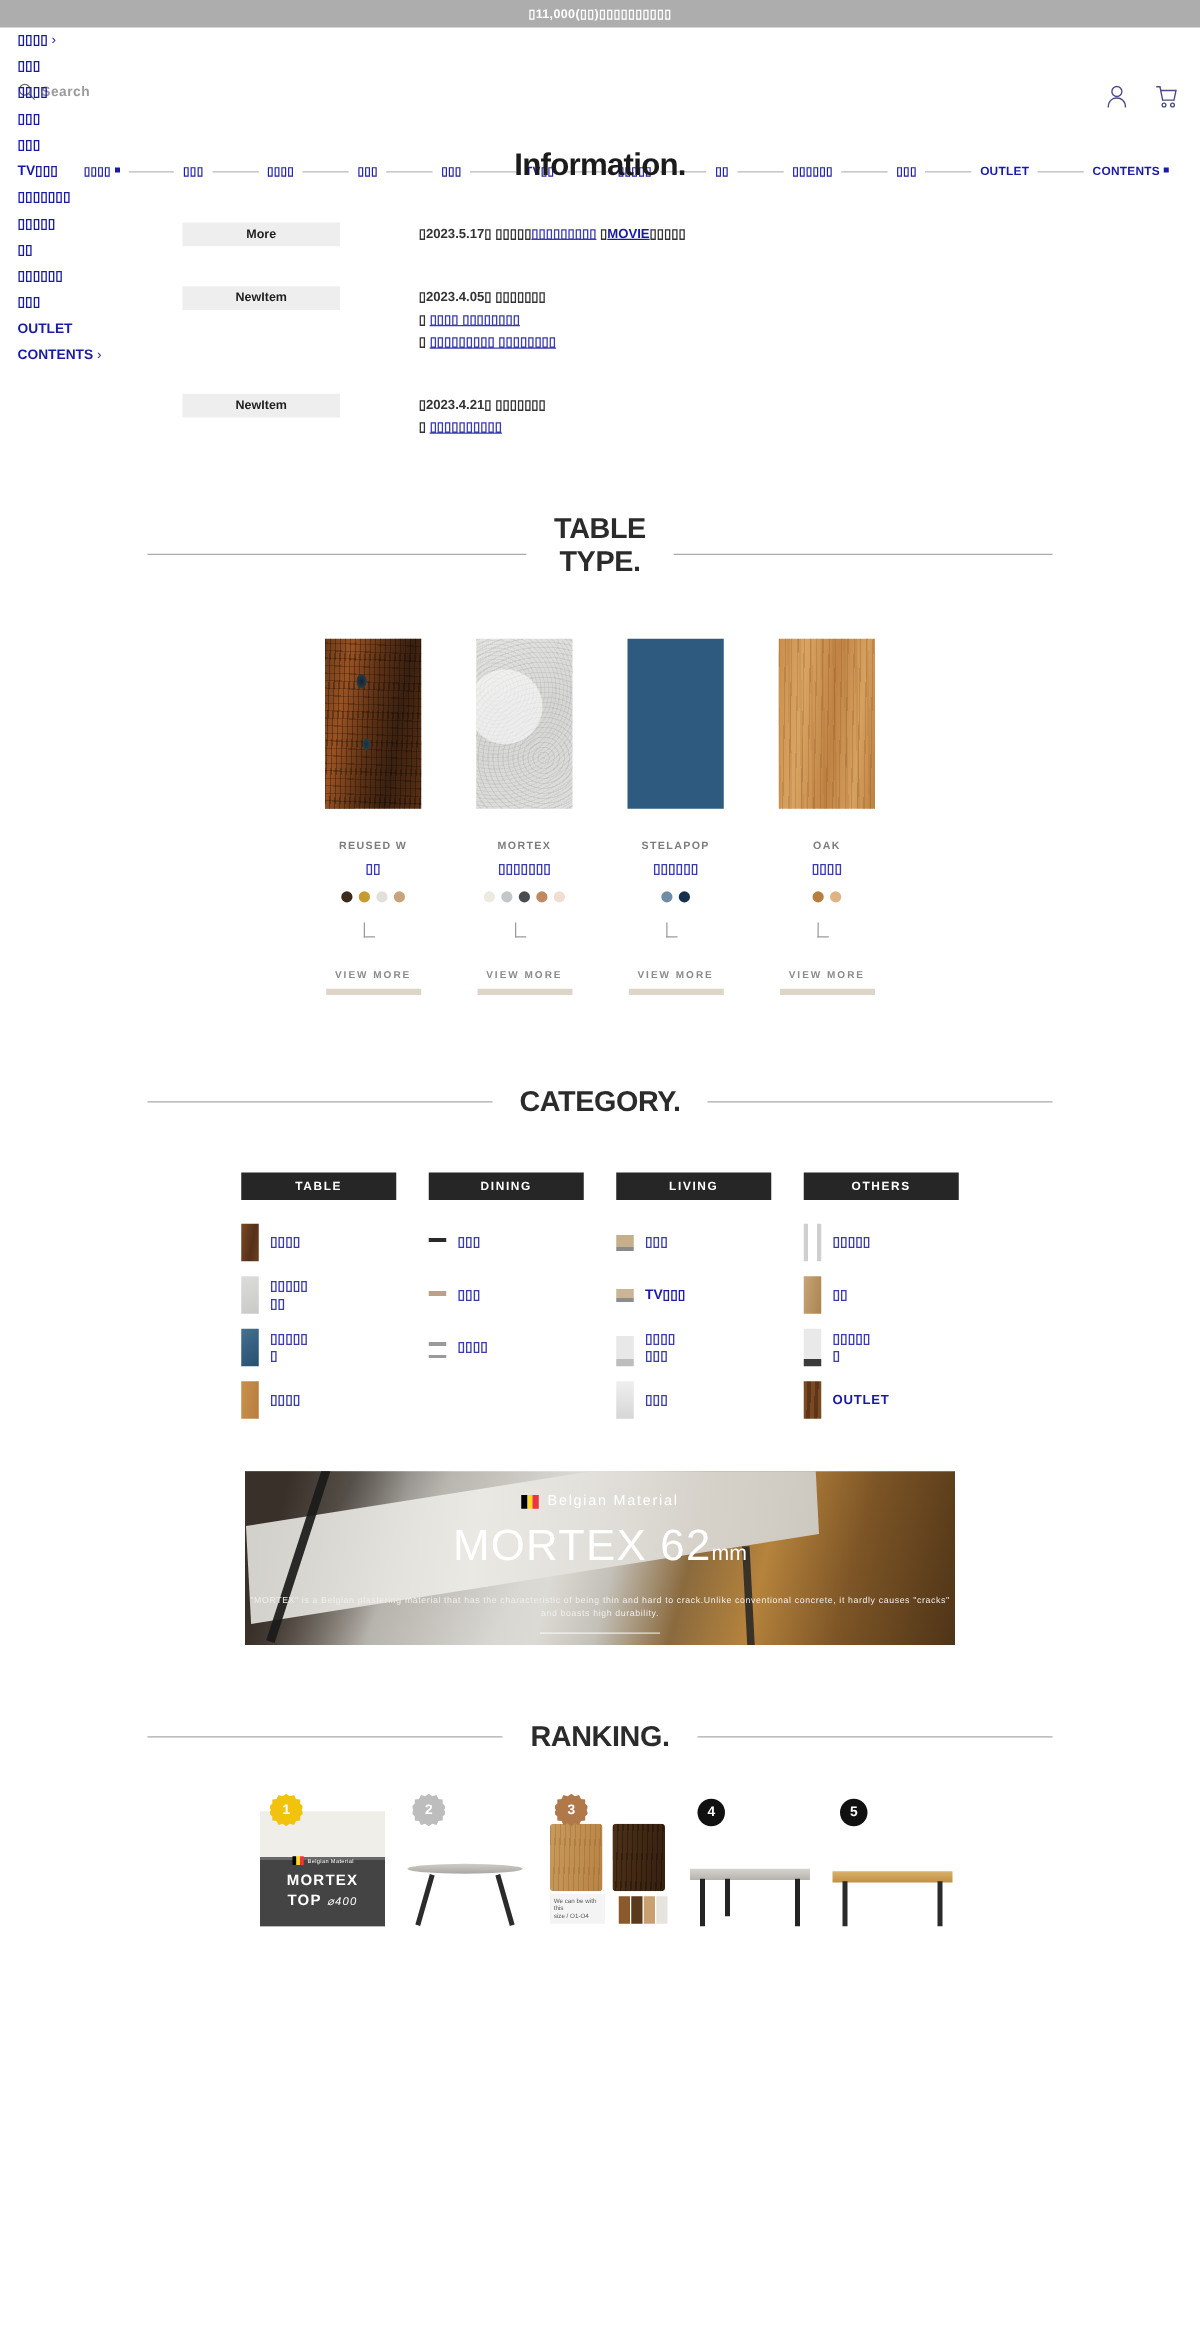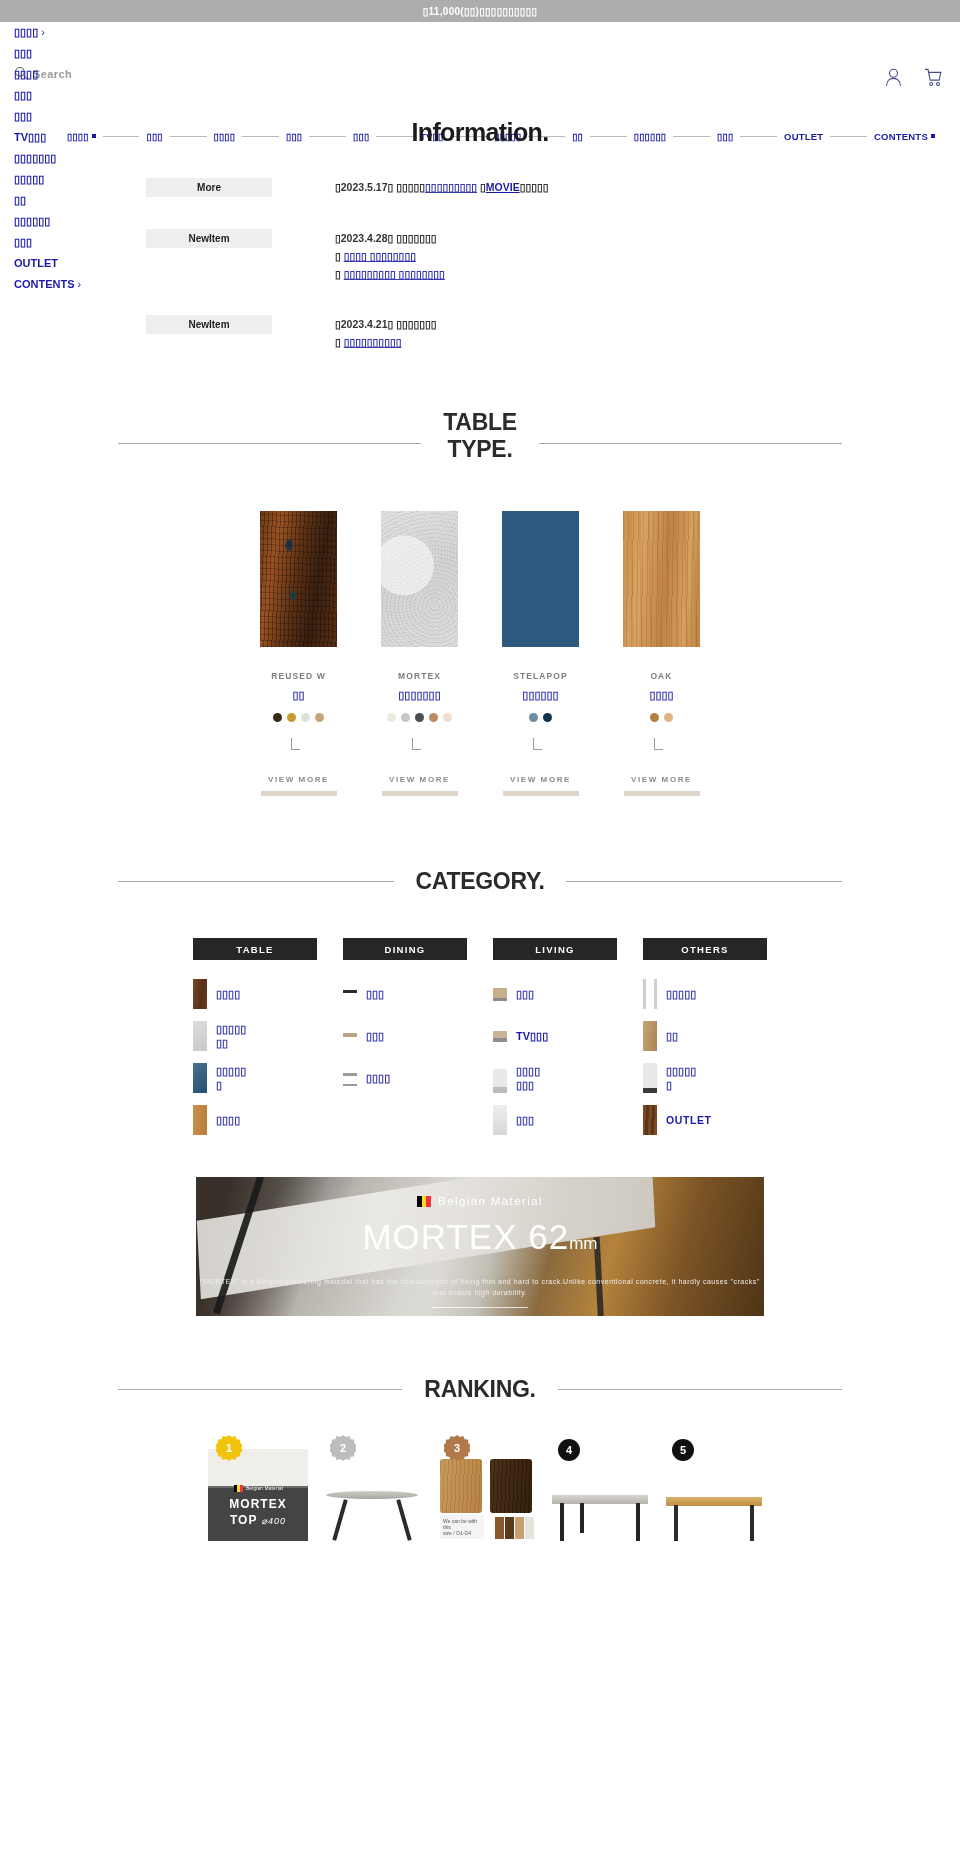--- a/index.html
+++ b/index.html
@@ -357,21 +357,21 @@
 <div id="news">
     <div class="news-row">
       <div class="news-tag">More</div>
       <div class="news-body">
         <div class="ln"><span>▯2023.5.17▯</span> <span>▯▯▯▯▯</span><a>▯▯▯▯▯▯▯▯▯</a> <span>▯</span><span class="movie">MOVIE</span><span>▯▯▯▯▯</span></div>
       </div>
     </div>
     <div class="news-row">
       <div class="news-tag">NewItem</div>
       <div class="news-body">
-        <div class="ln"><span>▯2023.4.28▯</span> <span>▯▯▯▯▯▯▯</span></div>
+        <div class="ln"><span>▯2023.4.05▯</span> <span>▯▯▯▯▯▯▯</span></div>
         <div class="ln"><span>▯</span> <a>▯▯▯▯ ▯▯▯▯▯▯▯▯</a></div>
         <div class="ln"><span>▯</span> <a>▯▯▯▯▯▯▯▯▯ ▯▯▯▯▯▯▯▯</a></div>
       </div>
     </div>
     <div class="news-row">
       <div class="news-tag">NewItem</div>
       <div class="news-body">
         <div class="ln"><span>▯2023.4.21▯</span> <span>▯▯▯▯▯▯▯</span></div>
         <div class="ln"><span>▯</span> <a>▯▯▯▯▯▯▯▯▯▯</a></div>
       </div>

